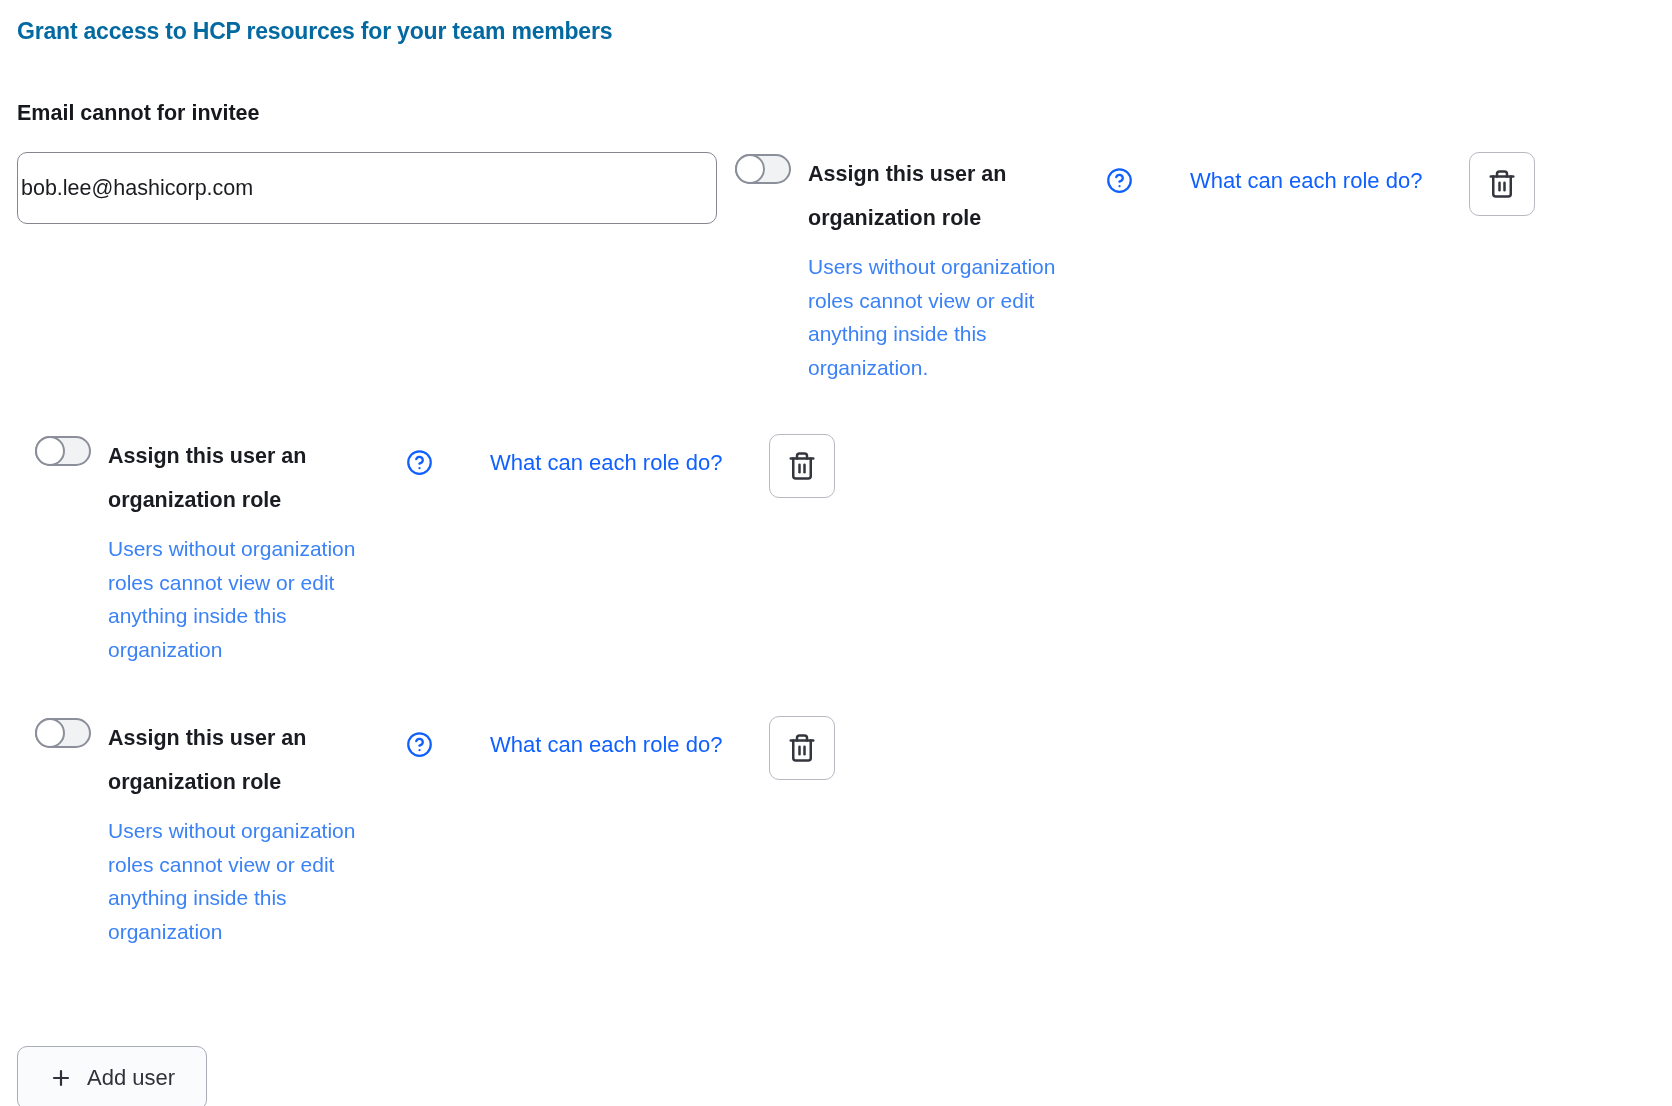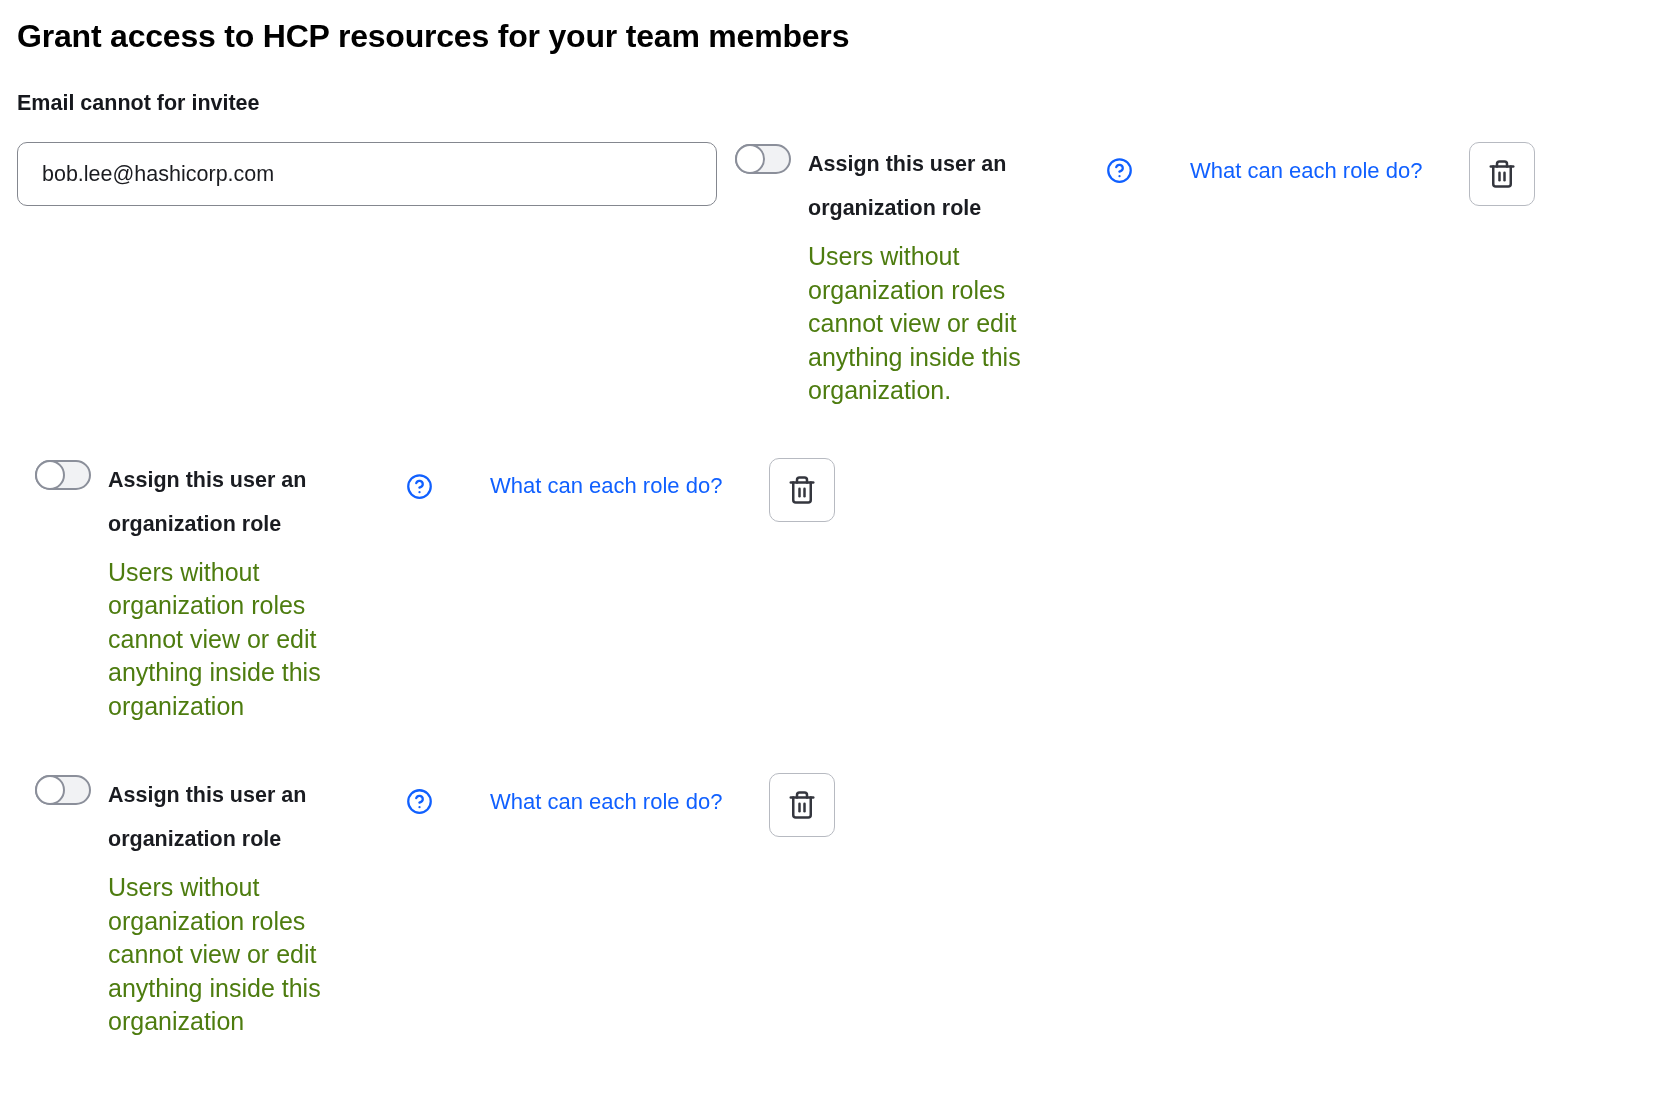--- a/index.html
+++ b/index.html
@@ -3,46 +3,46 @@
 <meta charset="utf-8">
 <style>
   * { margin: 0; padding: 0; box-sizing: border-box; }
   html, body { width: 1672px; height: 1106px; background: #ffffff; overflow: hidden; }
   body {
     font-family: "Liberation Sans", sans-serif;
     color: #17181c;
     padding: 18px 0 0 17px;
   }
   .page-title {
-    font-size: 32px;
+    font-size: 23px;
     font-weight: 700;
-    color: #000000;
+    color: #0369a1;
     letter-spacing: -0.2px;
-    margin-bottom: 36px;
+    margin-bottom: 56px;
   }
   .email-label {
     font-size: 21.5px;
     font-weight: 700;
     color: #16181d;
     margin-bottom: 26px;
   }
   .invite-row {
     display: flex;
     align-items: flex-start;
     margin-bottom: 50px;
   }
   .email-input {
     width: 700px;
-    height: 64px;
+    height: 72px;
     border: 1.5px solid #84878f;
     border-radius: 10px;
     font-family: "Liberation Sans", sans-serif;
     font-size: 21.5px;
     color: #1b1c20;
-    padding: 0 24px;
+    padding: 0 3px;
     background: #ffffff;
     outline: none;
     flex: 0 0 auto;
   }
   .toggle {
     flex: 0 0 auto;
     margin-left: 18px;
     margin-top: 2px;
     width: 56px;
     height: 30px;
@@ -68,22 +68,22 @@
     flex: 0 0 auto;
   }
   .role-label {
     font-size: 21.5px;
     font-weight: 700;
     color: #1a1c21;
     line-height: 44px;
   }
   .role-helper {
     margin-top: 10px;
-    font-size: 25px;
-    color: #4d7c0f;
+    font-size: 21px;
+    color: #3b82f6;
     line-height: 33.5px;
   }
   .help-col {
     margin-left: 48px;
     margin-top: 15px;
     display: flex;
     align-items: center;
     flex: 0 0 auto;
     color: #1060ff;
     cursor: pointer;

